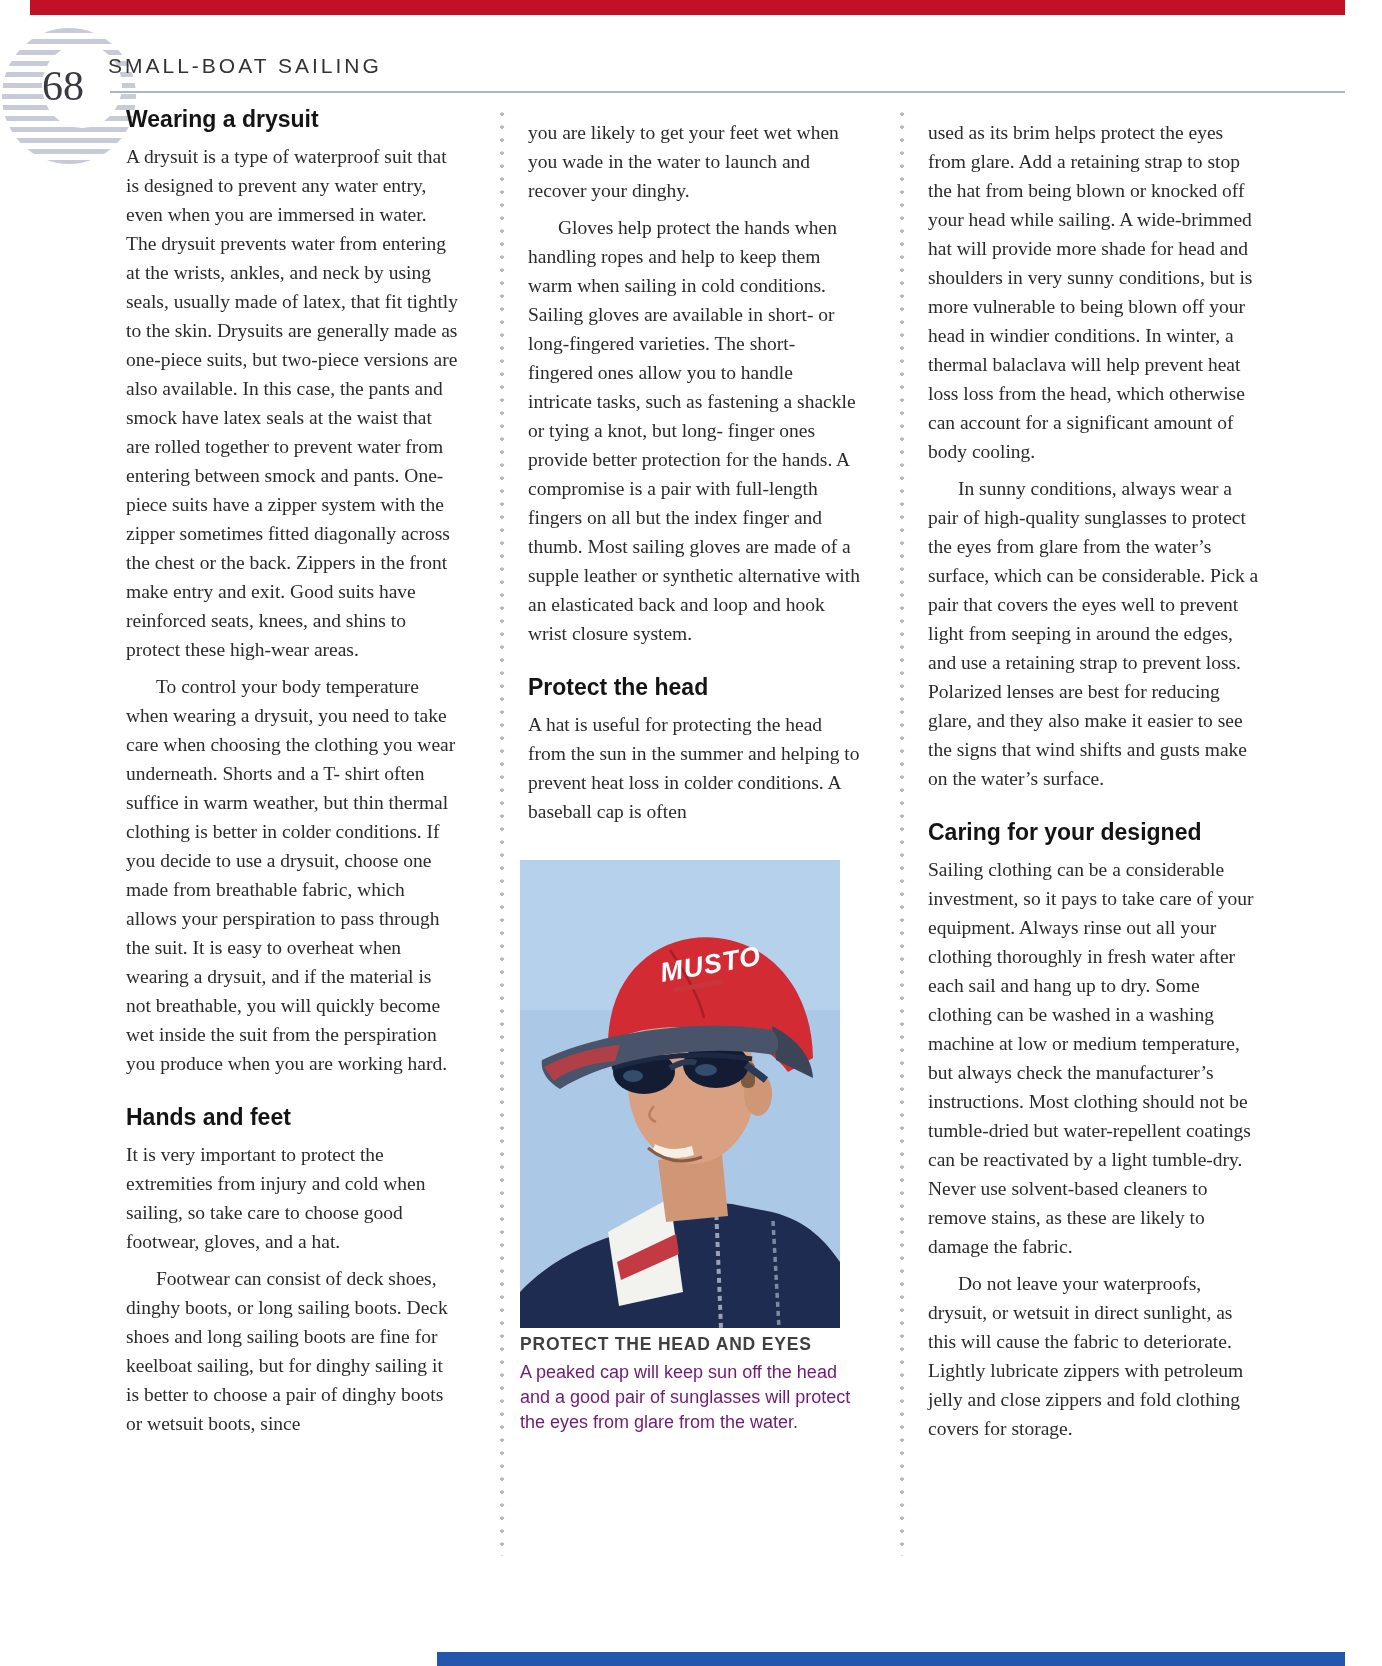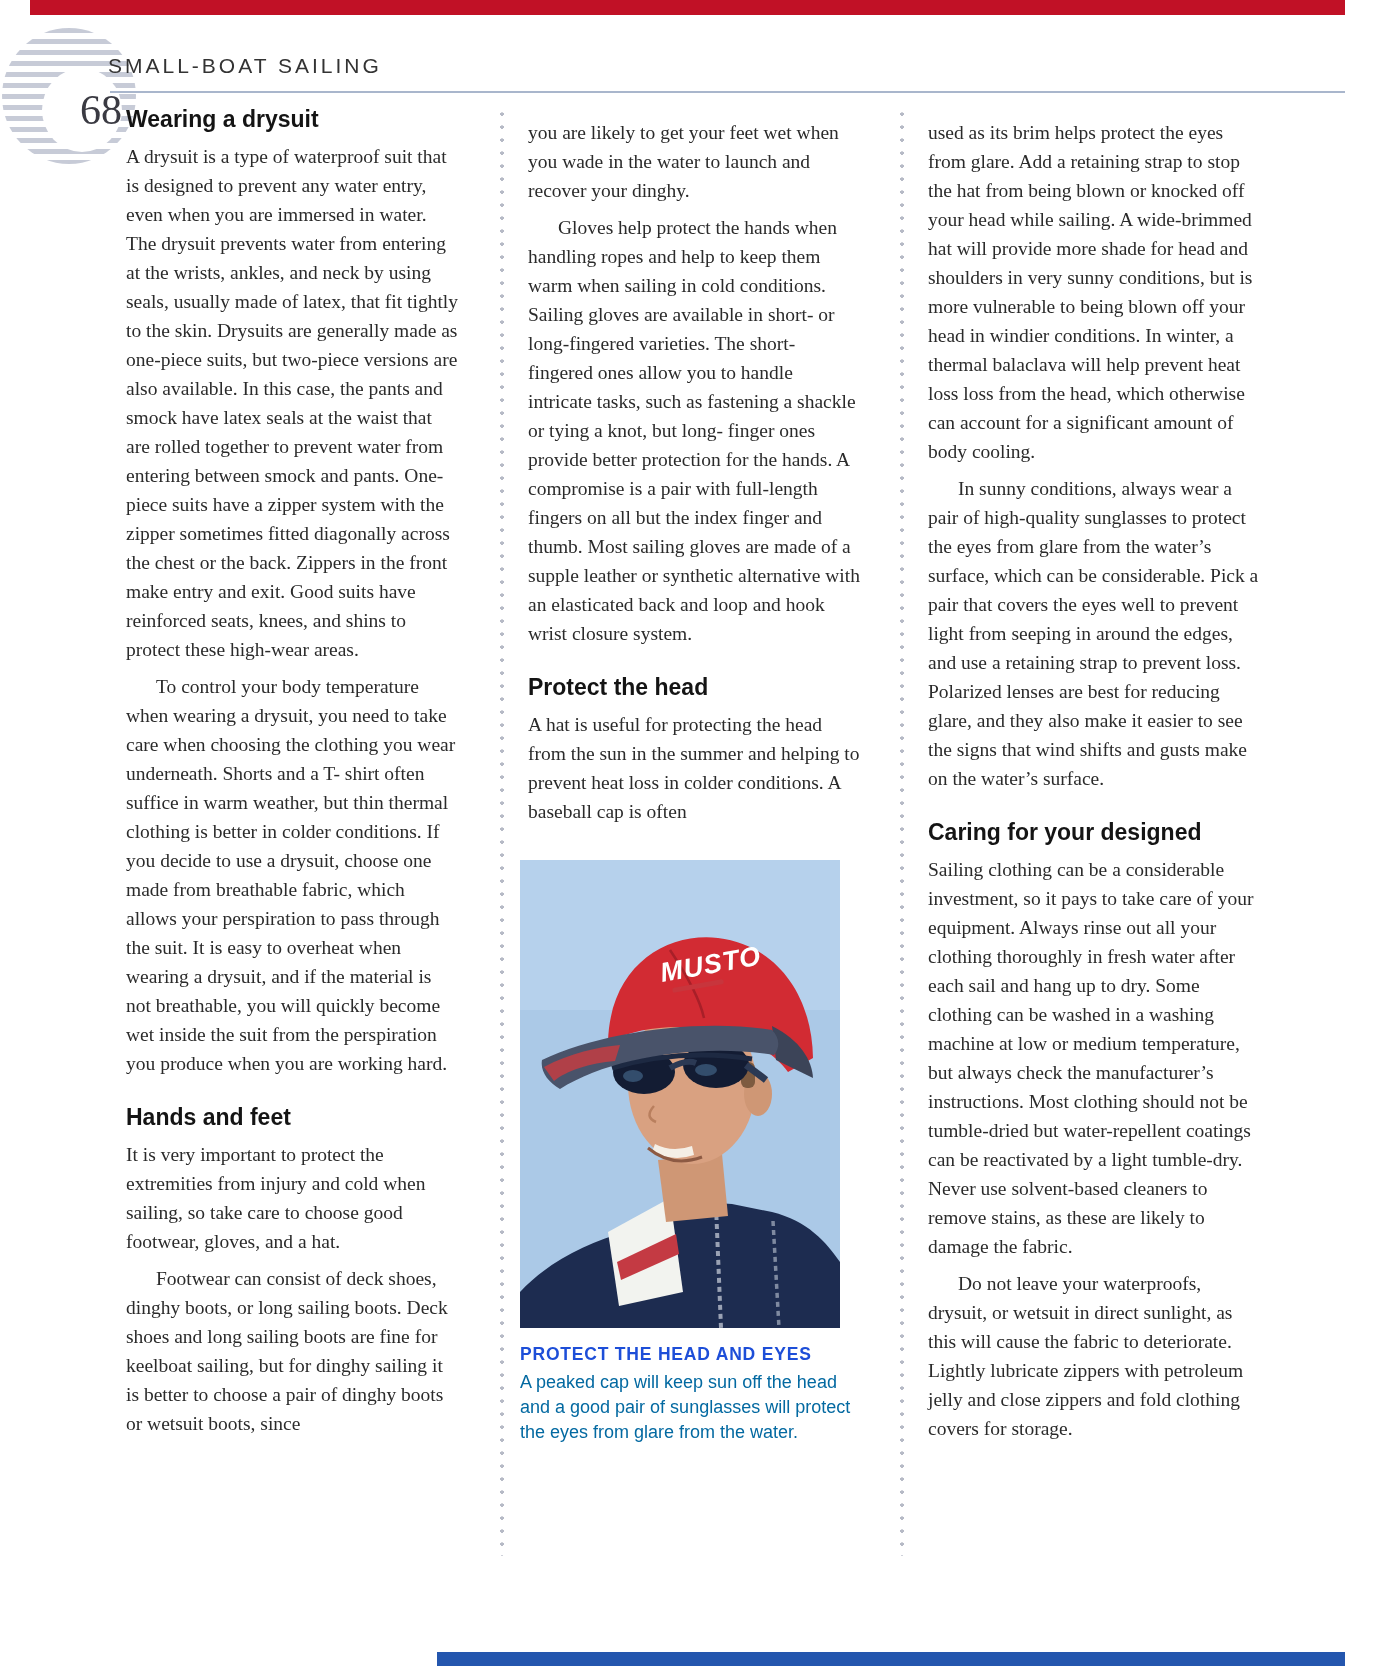--- a/index.html
+++ b/index.html
@@ -4,22 +4,22 @@
 <style>
   html,body{margin:0;padding:0;background:#ffffff;}
   .page{position:relative;width:1382px;height:1666px;background:#ffffff;overflow:hidden;
         font-family:"Liberation Serif", serif;color:#2b2b2b;}
   .topbar{position:absolute;left:30px;top:0;width:1315px;height:15px;background:#c11126;}
   .bottombar{position:absolute;left:437px;top:1652px;width:908px;height:14px;background:#2456ae;}
 
   
   .ball{position:absolute;left:2px;top:28px;width:134px;height:136px;border-radius:50%;
         background:repeating-linear-gradient(180deg,#c7cbd7 0 5px,#ffffff 5px 11px);}
-  .numcircle{position:absolute;left:42px;top:68px;width:80px;height:84px;border-radius:50%;
-        background:#ffffff;display:flex;align-items:center;justify-content:flex-end;}
+  .numcircle{position:absolute;left:42px;top:44px;width:80px;height:84px;border-radius:50%;
+        background:#ffffff;display:flex;align-items:center;justify-content:flex-start;}
   .numcircle span{font-family:"Liberation Serif",serif;font-size:42px;color:#3a3a42;}
 
   .runhead{position:absolute;left:108px;top:54px;font-family:"Liberation Sans",sans-serif;
         font-size:21px;letter-spacing:3px;color:#333;}
   .rule{position:absolute;left:110px;top:91px;width:1235px;height:2px;background:#a9b6cc;}
 
   .col{position:absolute;top:104px;font-size:19.5px;line-height:29px;text-align:left;}
   .col1{left:118px;width:348px;}
   .col2{left:520px;width:348px;padding-top:6px;}
   .col3{left:920px;width:350px;padding-top:6px;}
@@ -32,23 +32,23 @@
 
   .divider{position:absolute;top:112px;width:4px;height:1444px;
         background-image:radial-gradient(circle at 2px 2.2px,#b6bac6 1.7px,rgba(0,0,0,0) 1.9px);
         background-size:4px 13px;background-repeat:repeat-y;}
   .div1{left:500px;}
   .div2{left:900px;}
 
   figure{margin:34px 0 0 0;}
   .photo{display:block;width:320px;height:468px;}
   .caption-title{font-family:"Liberation Sans",sans-serif;font-weight:bold;font-size:17.5px;
-        letter-spacing:0.8px;color:#1d4ed8;margin-top:14px;line-height:24px;}
+        letter-spacing:0.8px;color:#404040;margin-top:4px;line-height:24px;}
   .caption-body{font-family:"Liberation Sans",sans-serif;font-size:18px;line-height:25px;
-        color:#0369a1;margin-top:4px;width:338px;}
+        color:#701a75;margin-top:4px;width:338px;}
 </style>
 </head>
 <body>
 
 <div class="page">
 
   <div class="topbar"></div>
 
   <div class="ball"></div>
   <div class="numcircle">

